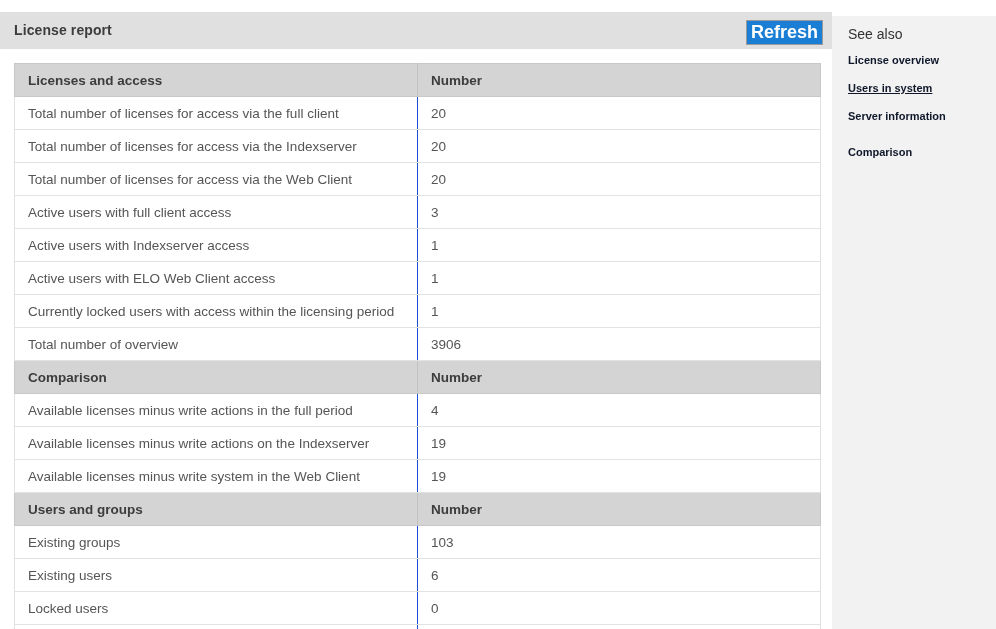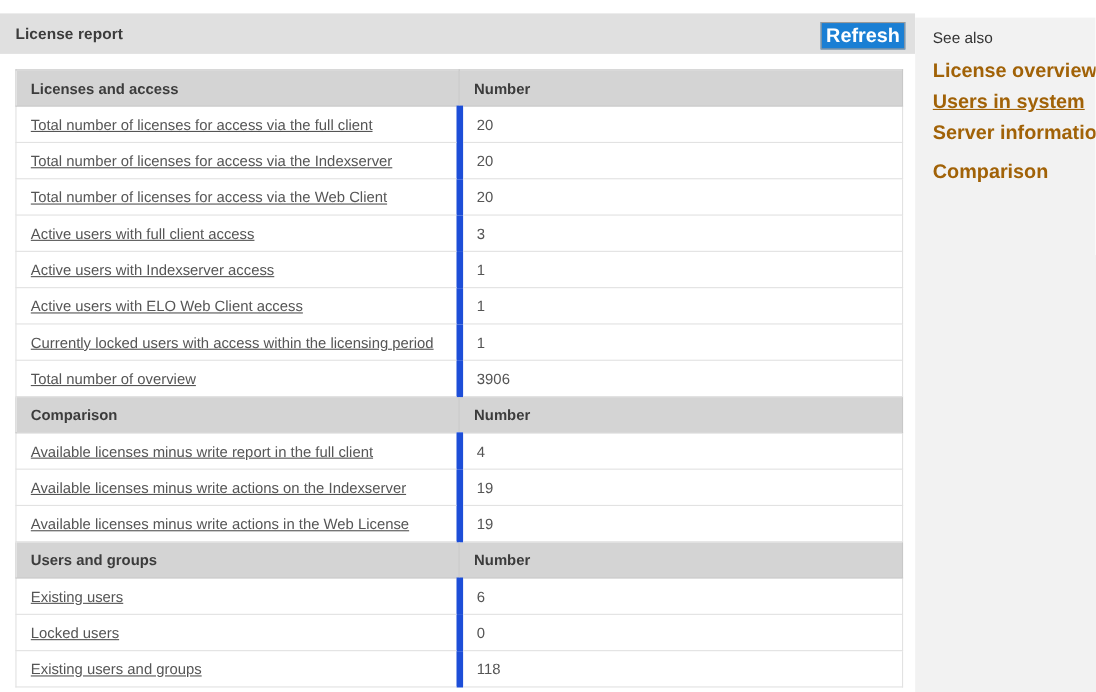--- a/index.html
+++ b/index.html
@@ -110,22 +110,21 @@
   table.report thead th.first {
     border-right: 1px solid #c2c2c2;
   }
 
   table.report tbody td {
     background: #ffffff;
     color: #555555;
     border: 1px solid #e2e2e2;
   }
   table.report tbody td.first {
-    border-right: 6px solid #1d4ed8;
-    text-decoration: underline;
+    border-right: 1px solid #1d4ed8;
   }
 
   
   #sidebar {
     position: absolute;
     left: 832px;
     top: 16px;
     width: 164px;
     height: 629px;
     background: #f2f2f2;
@@ -134,23 +133,23 @@
     position: absolute;
     left: 16px;
     top: 10px;
     font-size: 14px;
     color: #333333;
     white-space: nowrap;
   }
   .side-link {
     position: absolute;
     left: 16px;
-    font-size: 18px;
-    font-weight: bold;
-    color: #a16207;
+    font-size: 11px;
+    font-weight: bold;
+    color: #0f172a;
     text-decoration: none;
     white-space: nowrap;
     cursor: pointer;
   }
   #side-link-0 { top: 38px; }
   #side-link-1 { top: 66px; text-decoration: underline; }
   #side-link-2 { top: 94px; }
   #side-link-3 { top: 130px; }
 </style>
 </head>
@@ -206,34 +205,38 @@
             </tr>
             <tr>
               <td class="first">Total number of overview</td>
               <td>3906</td>
             </tr>
             <tr class="section">
               <th class="first">Comparison</th>
               <th>Number</th>
             </tr>
             <tr>
-              <td class="first">Available licenses minus write report in the full client</td>
+              <td class="first">Available licenses minus write actions in the full period</td>
               <td>4</td>
             </tr>
             <tr>
               <td class="first">Available licenses minus write actions on the Indexserver</td>
               <td>19</td>
             </tr>
             <tr>
-              <td class="first">Available licenses minus write actions in the Web License</td>
+              <td class="first">Available licenses minus write system in the Web Client</td>
               <td>19</td>
             </tr>
             <tr class="section">
               <th class="first">Users and groups</th>
               <th>Number</th>
+            </tr>
+            <tr>
+              <td class="first">Existing groups</td>
+              <td>103</td>
             </tr>
             <tr>
               <td class="first">Existing users</td>
               <td>6</td>
             </tr>
             <tr>
               <td class="first">Locked users</td>
               <td>0</td>
             </tr>
             <tr>

